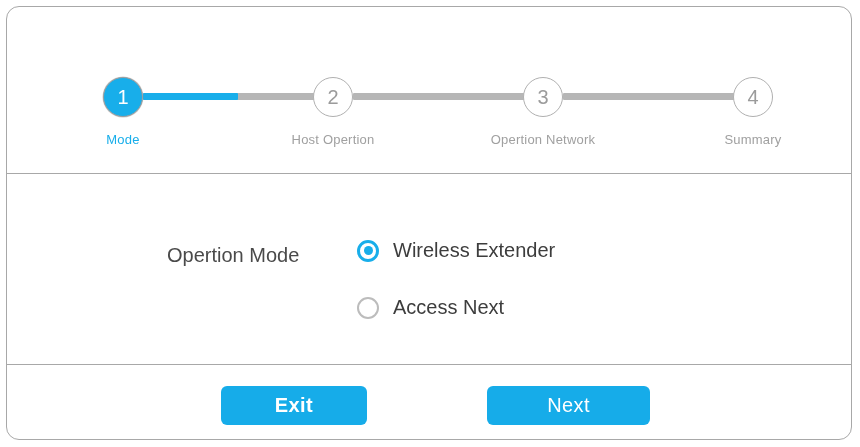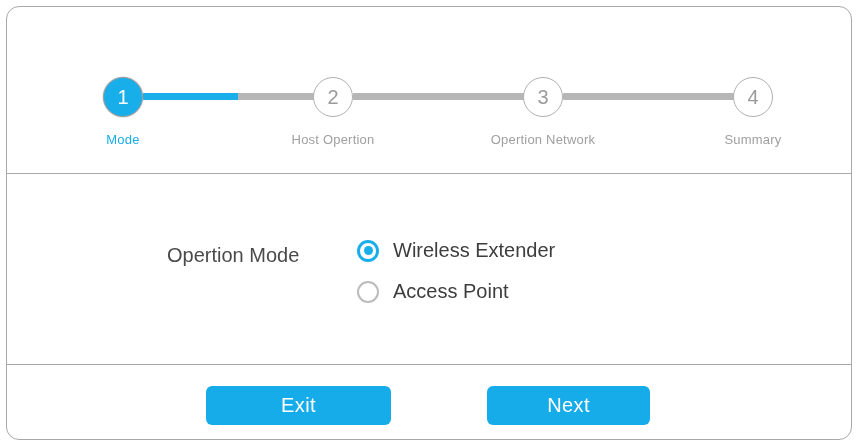--- a/index.html
+++ b/index.html
@@ -133,21 +133,21 @@
     font-size: 20px;
     color: #4a4a4a;
     line-height: 24px;
     padding-top: 4px;
     width: 190px;
   }
 
   .radio-group {
     display: flex;
     flex-direction: column;
-    gap: 18px;
+    gap: 34px;
   }
 
   .radio-option {
     display: flex;
     align-items: center;
     gap: 14px;
     cursor: pointer;
   }
 
   .radio-mark {
@@ -200,21 +200,21 @@
     color: #ffffff;
     border: none;
     font-family: "Liberation Sans", sans-serif;
     font-size: 20px;
     letter-spacing: 0.4px;
     cursor: pointer;
     display: flex;
     align-items: center;
     justify-content: center;
   }
-  .btn-exit { left: 199px; width: 185px; }
+  .btn-exit { left: 214px; width: 146px; font-weight: bold; }
   .btn-next { left: 480px; width: 163px; }
 </style>
 </head>
 <body>
 
 <div class="wizard-card">
 
   <div class="stepper-section">
     <div class="stepper">
 
@@ -261,21 +261,21 @@
     <div class="field-row">
       <div class="field-label">Opertion Mode</div>
 
       <div class="radio-group">
         <div class="radio-option">
           <span class="radio-mark checked"></span>
           <span class="radio-text">Wireless Extender</span>
         </div>
         <div class="radio-option">
           <span class="radio-mark unchecked"></span>
-          <span class="radio-text">Access Point</span>
+          <span class="radio-text">Access Next</span>
         </div>
       </div>
     </div>
   </div>
 
   <div class="divider bottom"></div>
 
   <div class="footer">
     <button class="btn btn-exit">Exit</button>
     <button class="btn btn-next">Next</button>

